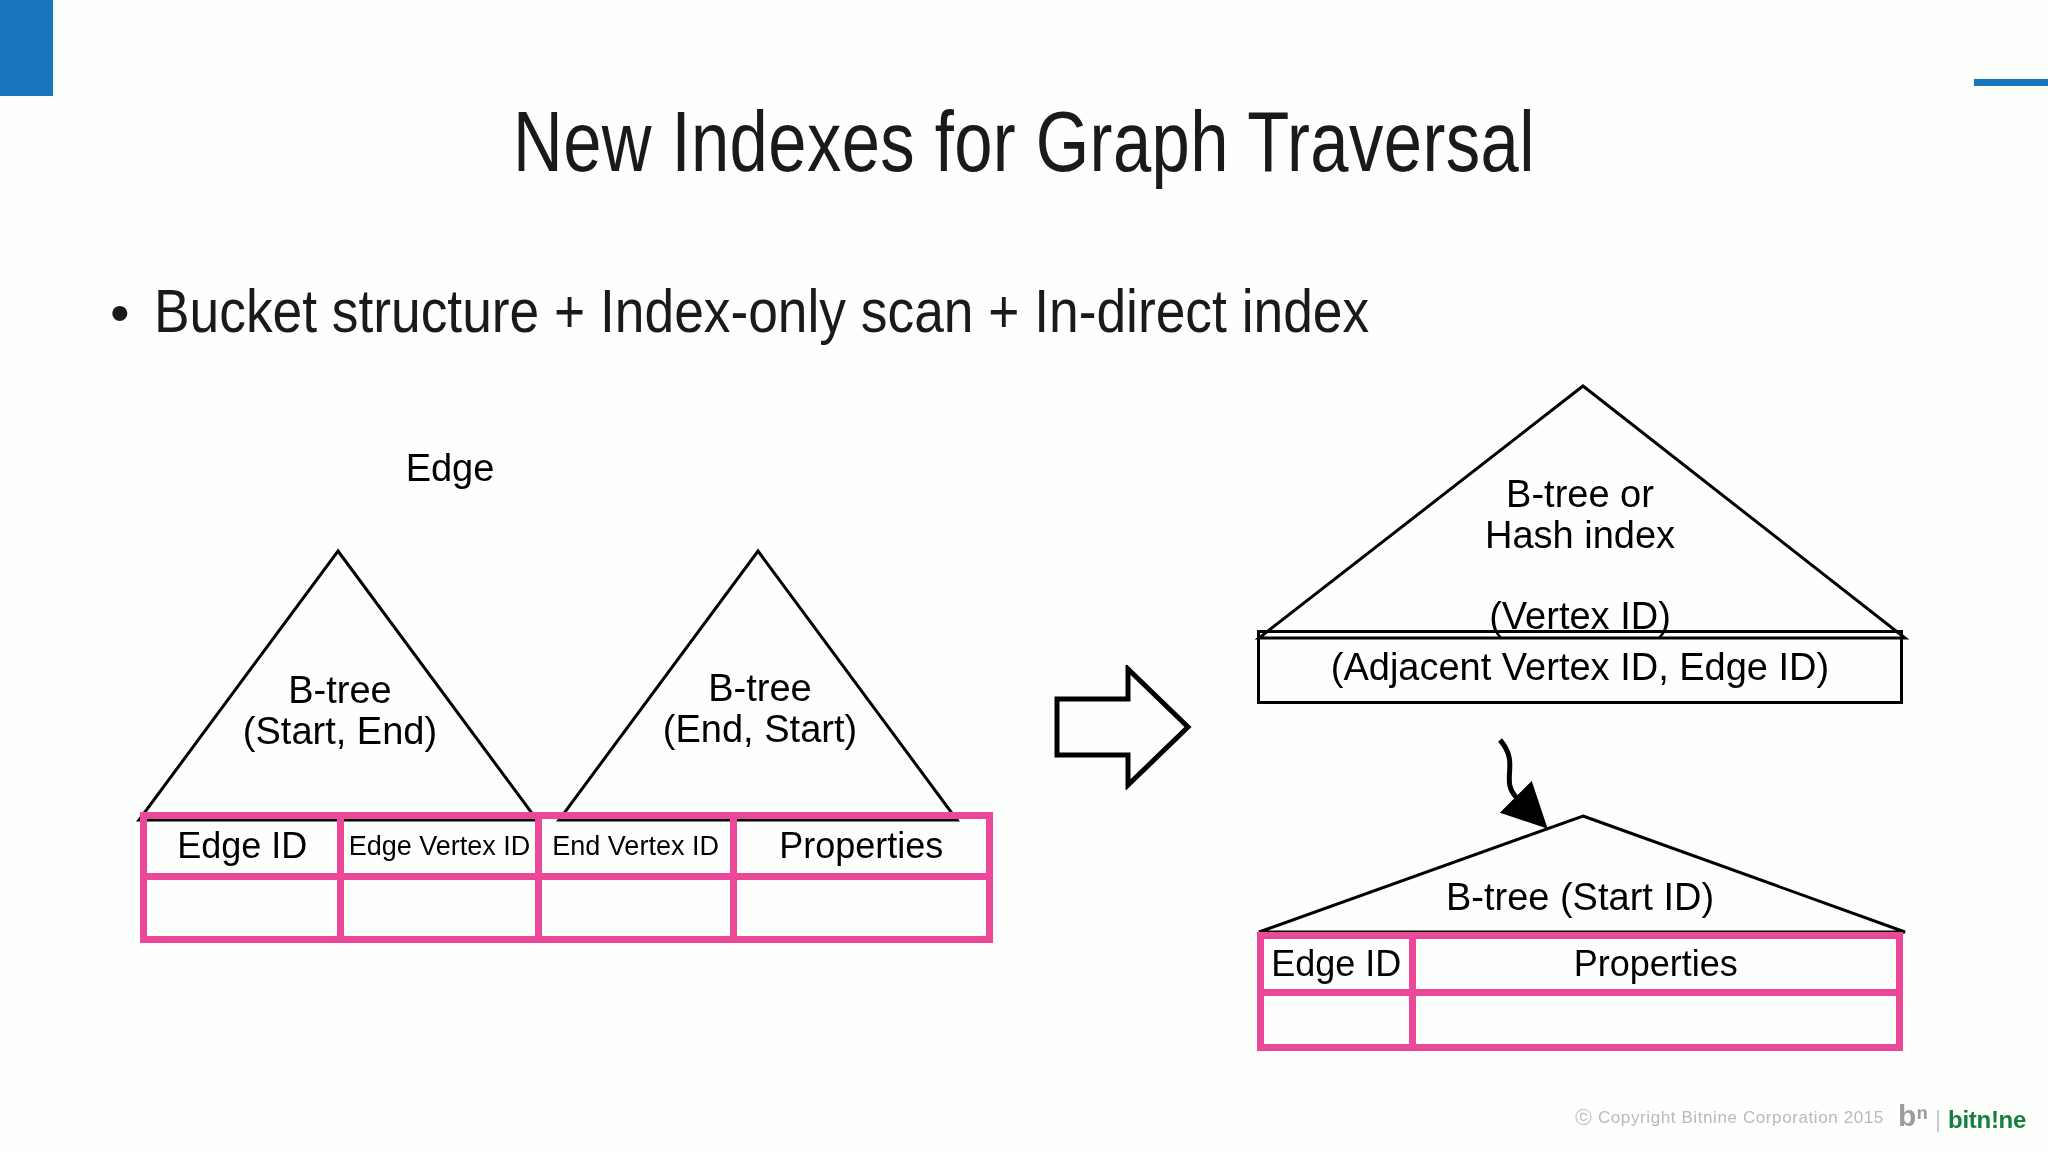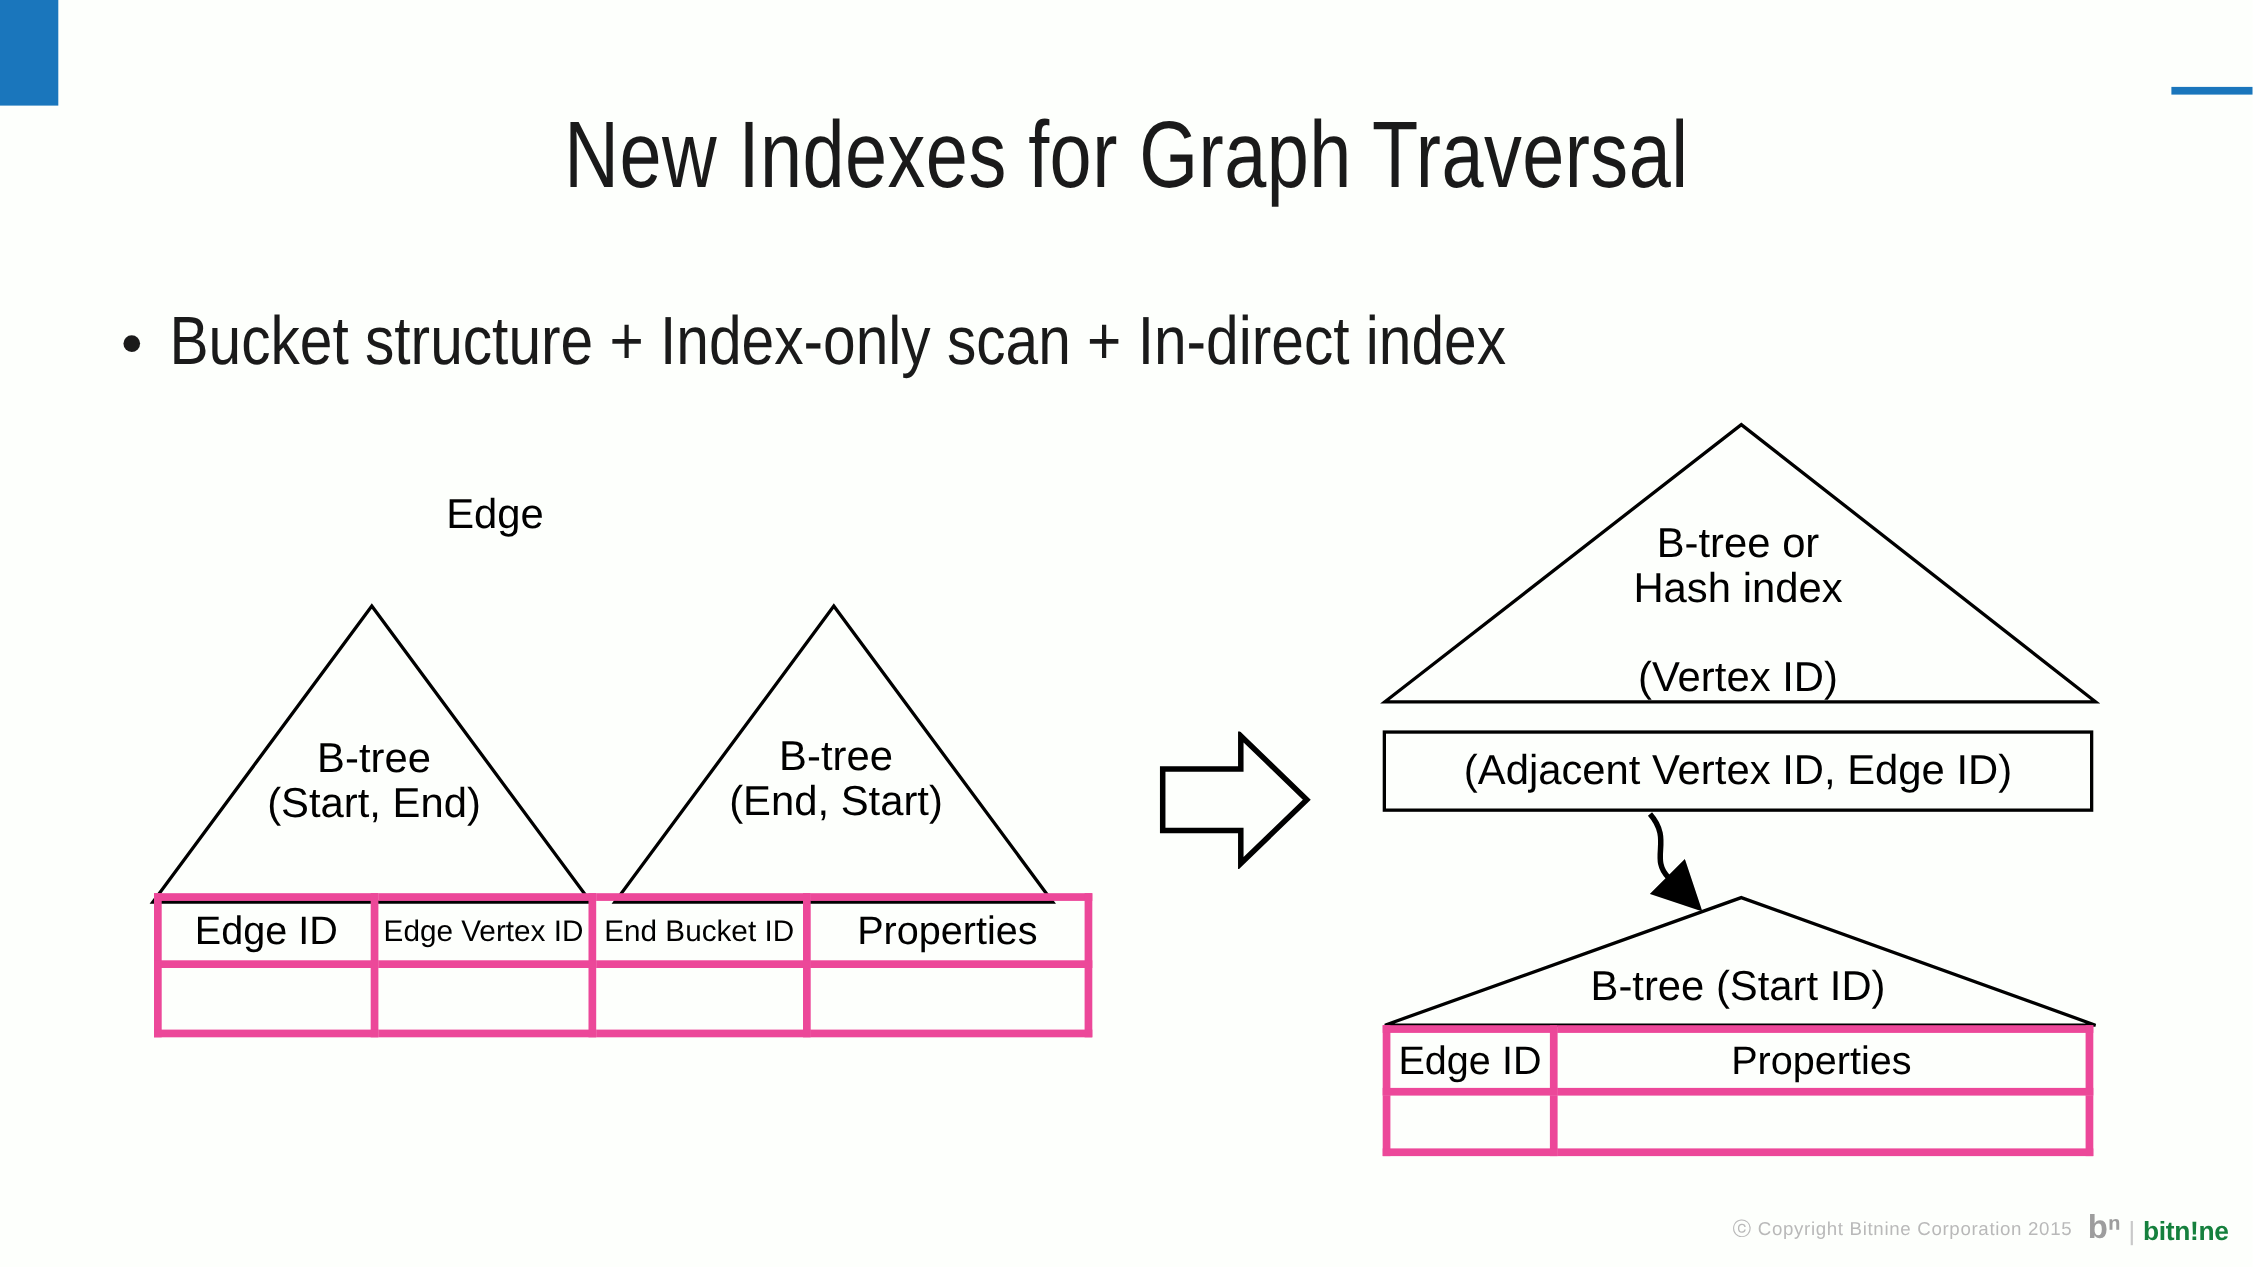--- a/index.html
+++ b/index.html
@@ -135,21 +135,21 @@
   
   .rtri-label1 {
     left: 1430px; top: 474px; width: 300px; font-size: 38px;
   }
   .rtri-label2 {
     left: 1430px; top: 596px; width: 300px; font-size: 38px;
   }
   .adj-box {
     position: absolute;
     left: 1257px;
-    top: 664px;
+    top: 630px;
     width: 646px;
     height: 74px;
     border: 3px solid #000;
     box-sizing: border-box;
     background: transparent;
     z-index: 4;
     padding-left: 28px;
   }
   .adj-box-label {
     position: absolute;
@@ -236,21 +236,21 @@
   <div class="dia-text ltri-a-label">B-tree
 (Start, End)</div>
   <div class="dia-text ltri-b-label">B-tree
 (End, Start)</div>
 
   <table class="tbl" id="edge-table">
     <tbody>
         <tr>
       <td class="h c-big" style="width:150px">Edge ID</td>
       <td class="h c-small" style="width:150px">Edge Vertex ID</td>
-      <td class="h c-small" style="width:148px">End Bucket ID</td>
+      <td class="h c-small" style="width:148px">End Vertex ID</td>
       <td class="h c-big" style="width:197px">Properties</td>
     </tr>
     <tr>
       <td class="e"></td>
       <td class="e"></td>
       <td class="e"></td>
       <td class="e"></td>
     </tr>
   </tbody>
     </table>

